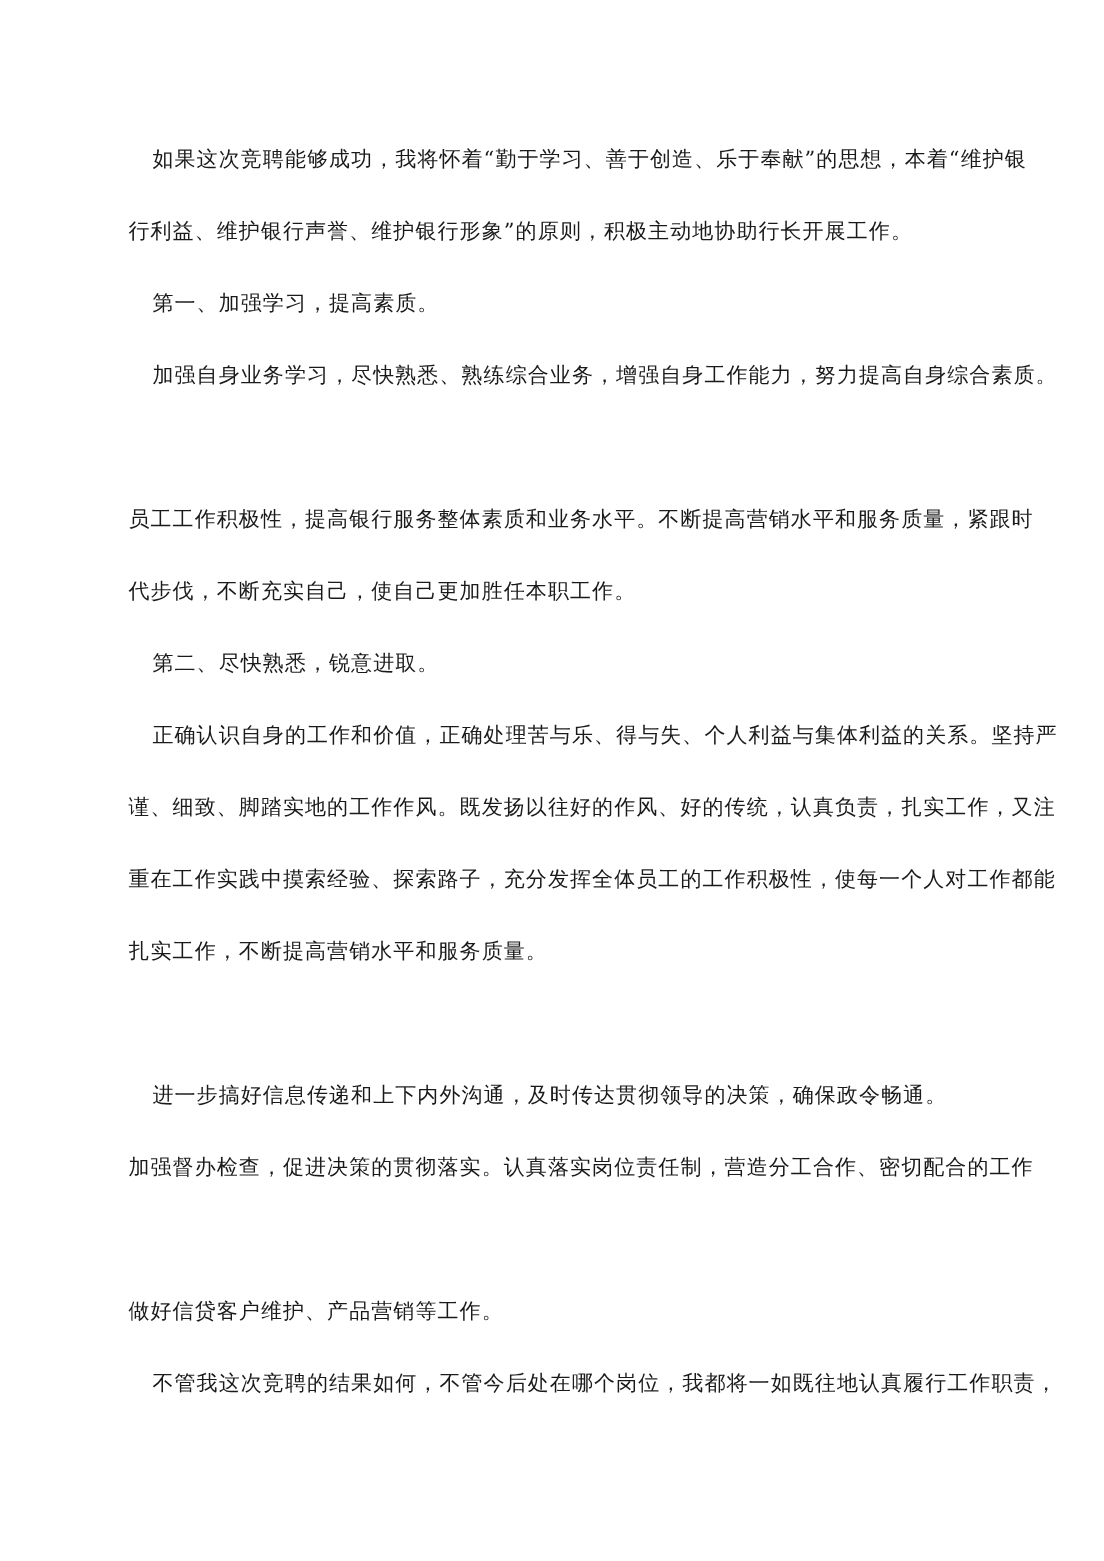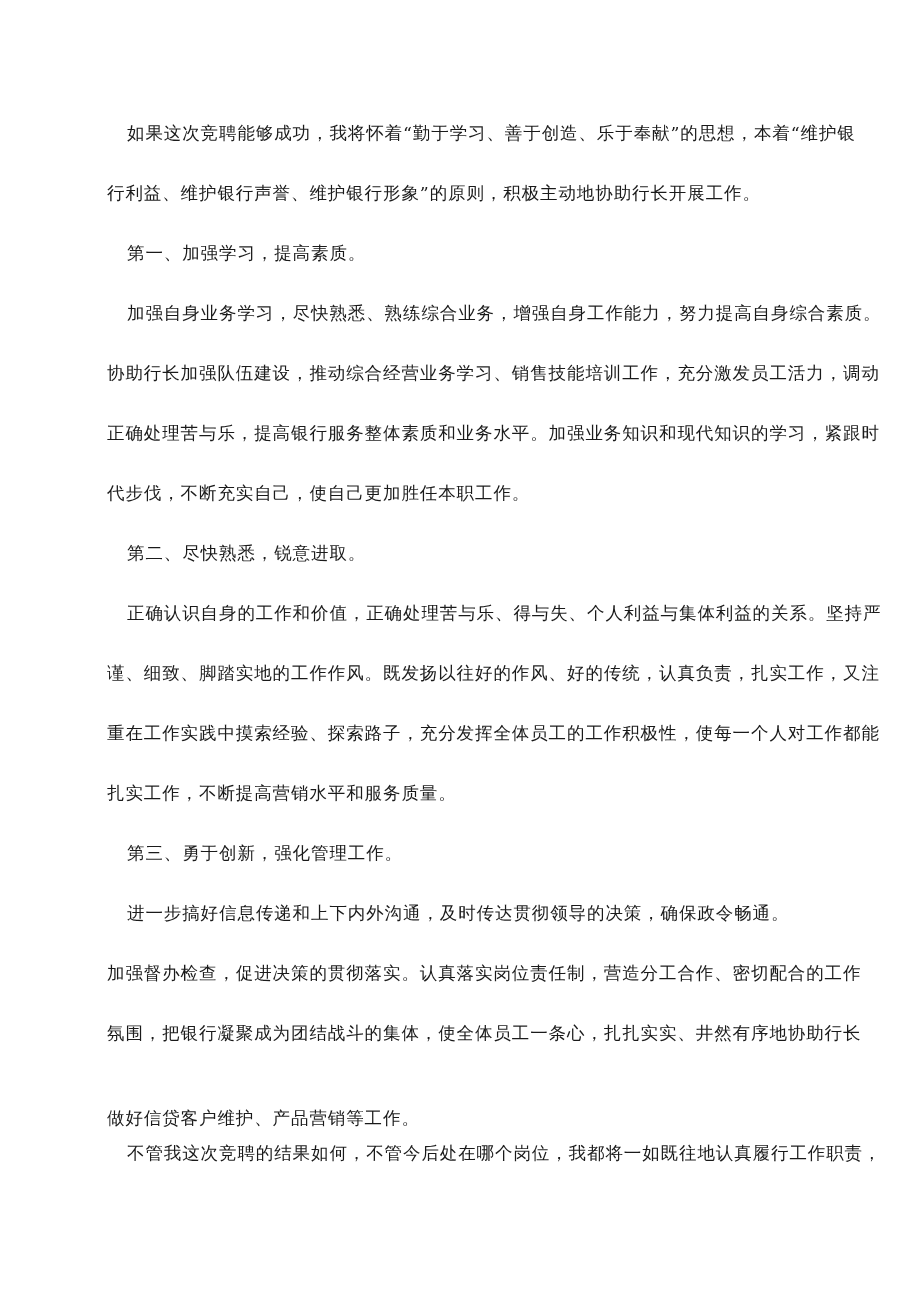--- a/index.html
+++ b/index.html
@@ -36,27 +36,24 @@
     }
   </style>
 </head>
 <body>
 
 <div class="page">
   <div class="line indent" style="top:121px">如果这次竞聘能够成功，我将怀着“勤于学习、善于创造、乐于奉献”的思想，本着“维护银</div>
   <div class="line" style="top:181px">行利益、维护银行声誉、维护银行形象”的原则，积极主动地协助行长开展工作。</div>
   <div class="line indent" style="top:241px">第一、加强学习，提高素质。</div>
   <div class="line indent" style="top:301px">加强自身业务学习，尽快熟悉、熟练综合业务，增强自身工作能力，努力提高自身综合素质。</div>
-  <div class="line" style="top:361px">协助行长加强队伍建设，推动综合经营业务学习、销售技能培训工作，充分激发员工活力，调动</div>
-  <div class="line" style="top:421px">正确处理苦与乐，提高银行服务整体素质和业务水平。加强业务知识和现代知识的学习，紧跟时</div>
+  <div class="line" style="top:421px">员工工作积极性，提高银行服务整体素质和业务水平。不断提高营销水平和服务质量，紧跟时</div>
   <div class="line" style="top:481px">代步伐，不断充实自己，使自己更加胜任本职工作。</div>
   <div class="line indent" style="top:541px">第二、尽快熟悉，锐意进取。</div>
   <div class="line indent" style="top:601px">正确认识自身的工作和价值，正确处理苦与乐、得与失、个人利益与集体利益的关系。坚持严</div>
   <div class="line" style="top:661px">谨、细致、脚踏实地的工作作风。既发扬以往好的作风、好的传统，认真负责，扎实工作，又注</div>
   <div class="line" style="top:721px">重在工作实践中摸索经验、探索路子，充分发挥全体员工的工作积极性，使每一个人对工作都能</div>
   <div class="line" style="top:781px">扎实工作，不断提高营销水平和服务质量。</div>
-  <div class="line indent" style="top:841px">第三、勇于创新，强化管理工作。</div>
   <div class="line" style="top:961px">加强督办检查，促进决策的贯彻落实。认真落实岗位责任制，营造分工合作、密切配合的工作</div>
   <div class="line indent" style="top:901px">进一步搞好信息传递和上下内外沟通，及时传达贯彻领导的决策，确保政令畅通。</div>
-  <div class="line" style="top:1021px">氛围，把银行凝聚成为团结战斗的集体，使全体员工一条心，扎扎实实、井然有序地协助行长</div>
-  <div class="line" style="top:1106px">做好信贷客户维护、产品营销等工作。</div>
+  <div class="line" style="top:1081px">做好信贷客户维护、产品营销等工作。</div>
   <div class="line indent" style="top:1141px">不管我这次竞聘的结果如何，不管今后处在哪个岗位，我都将一如既往地认真履行工作职责，</div>
 </div>
 
 </body></html>

